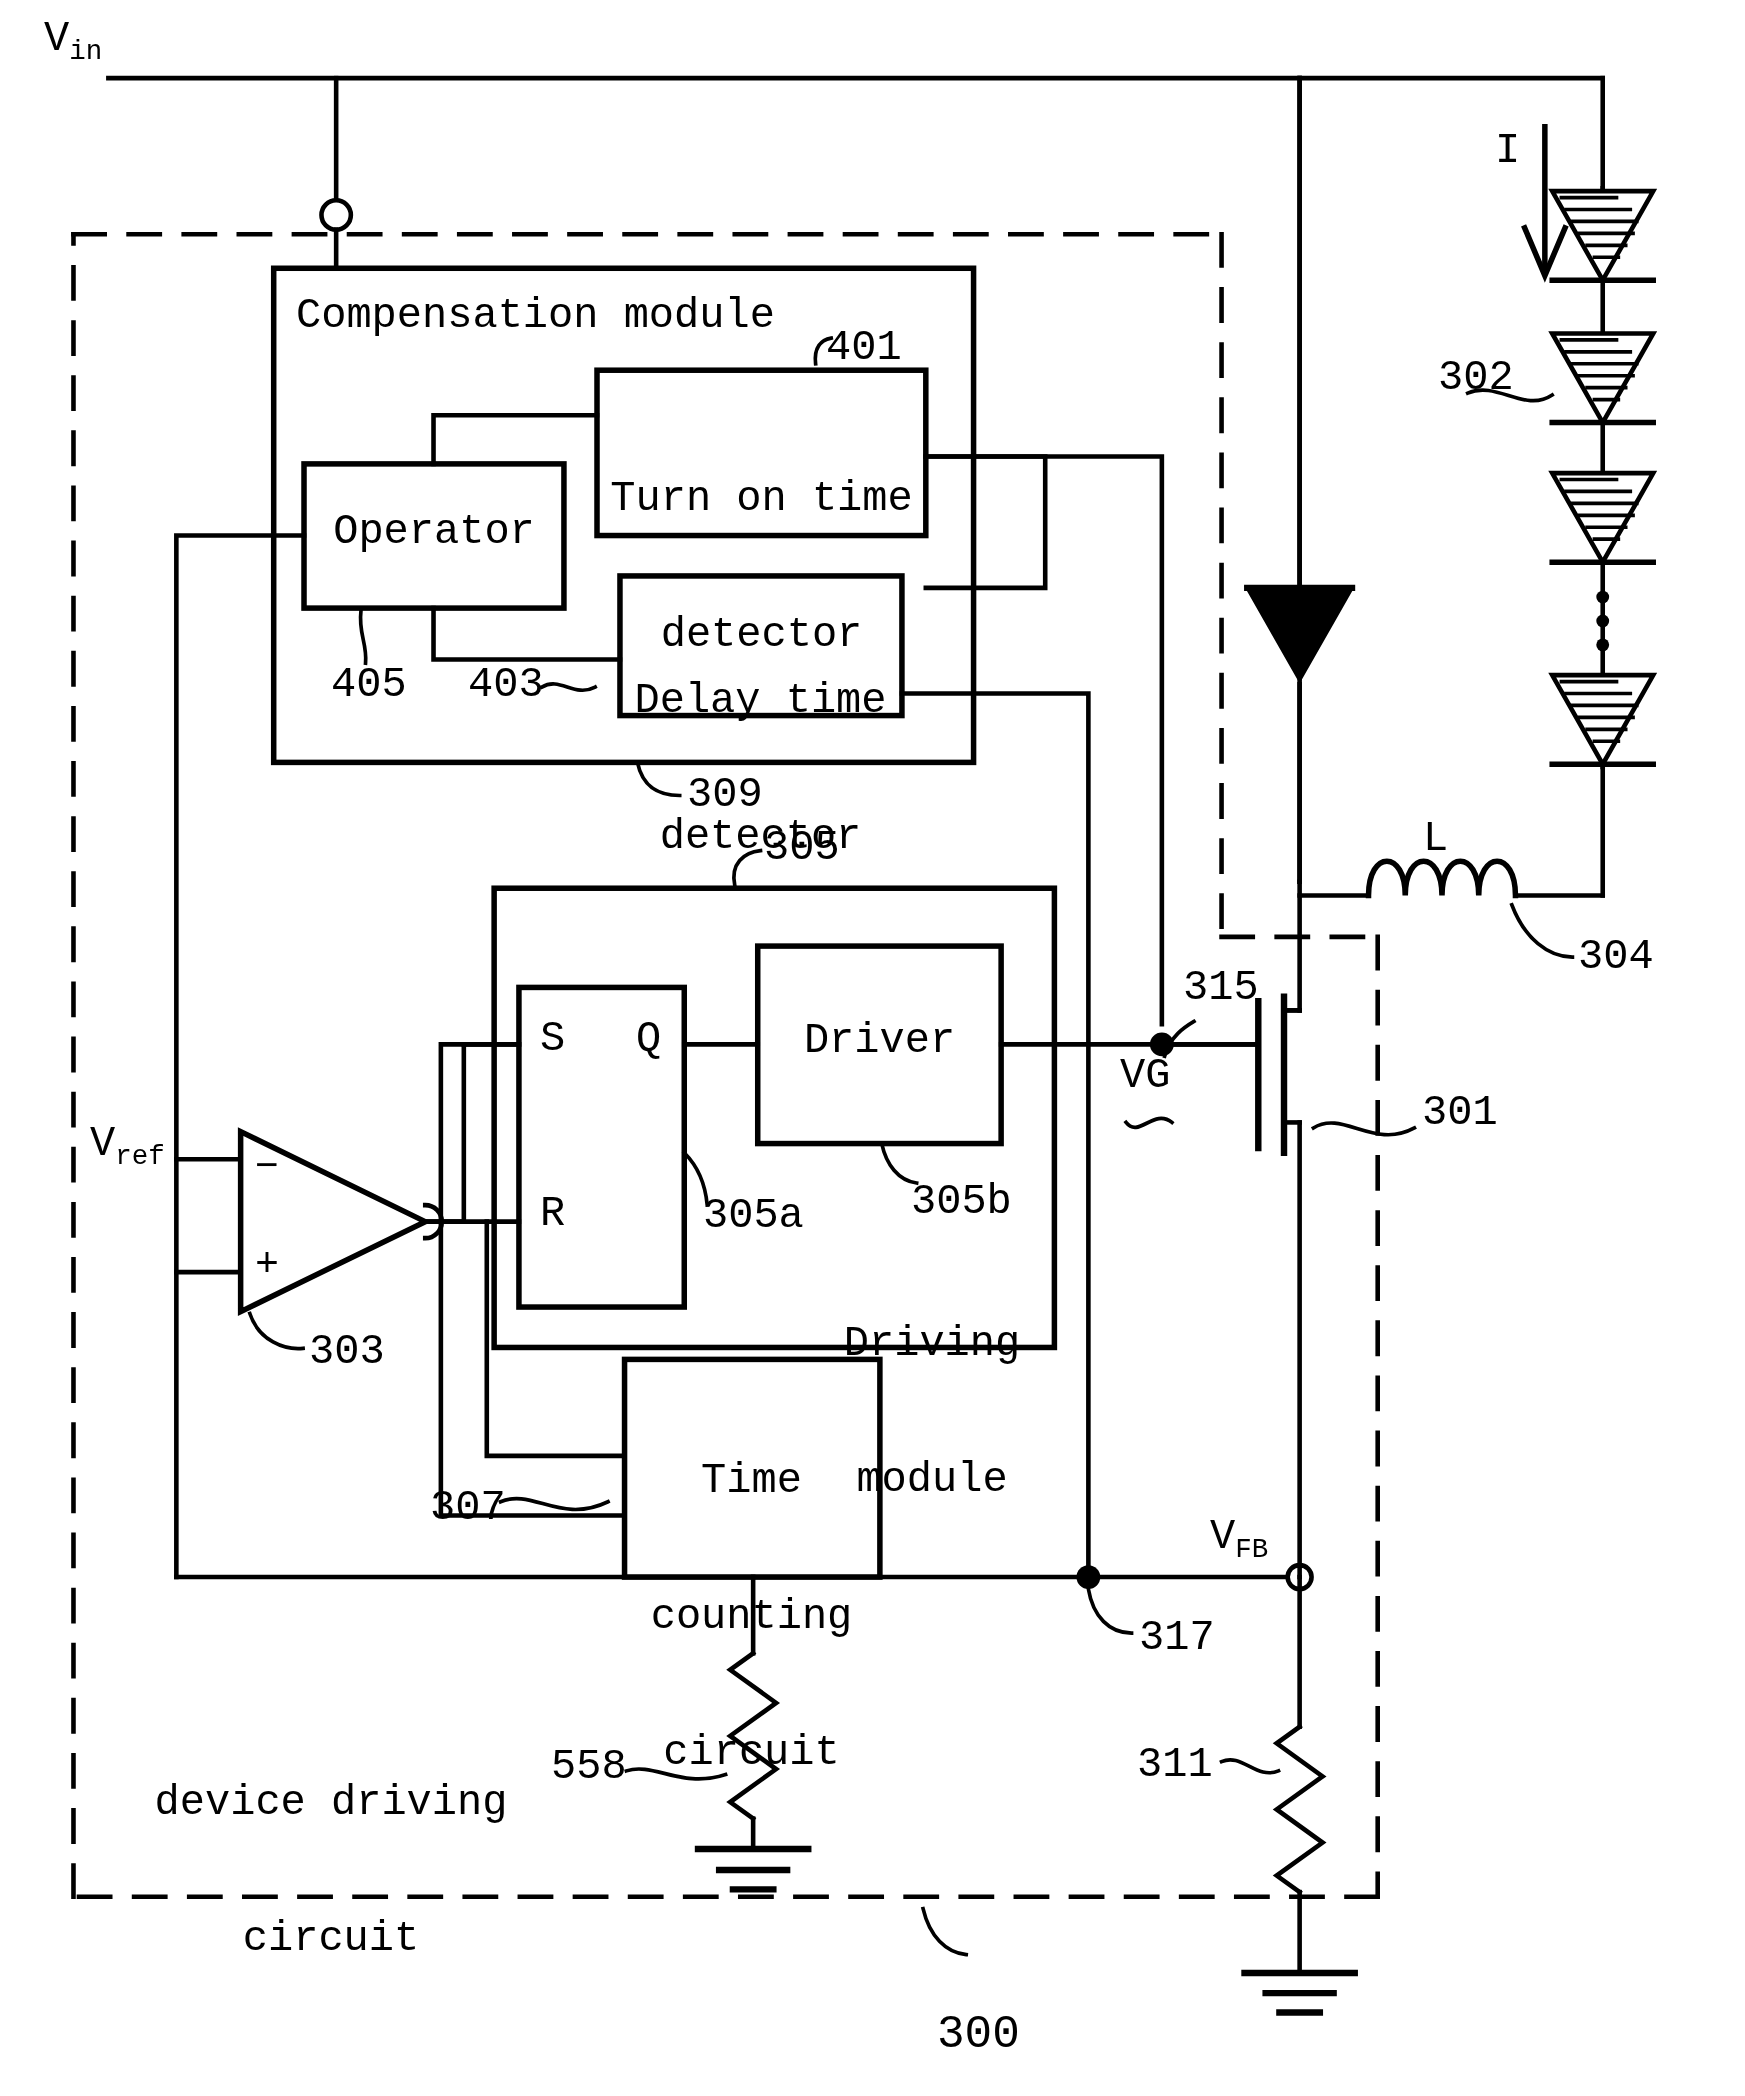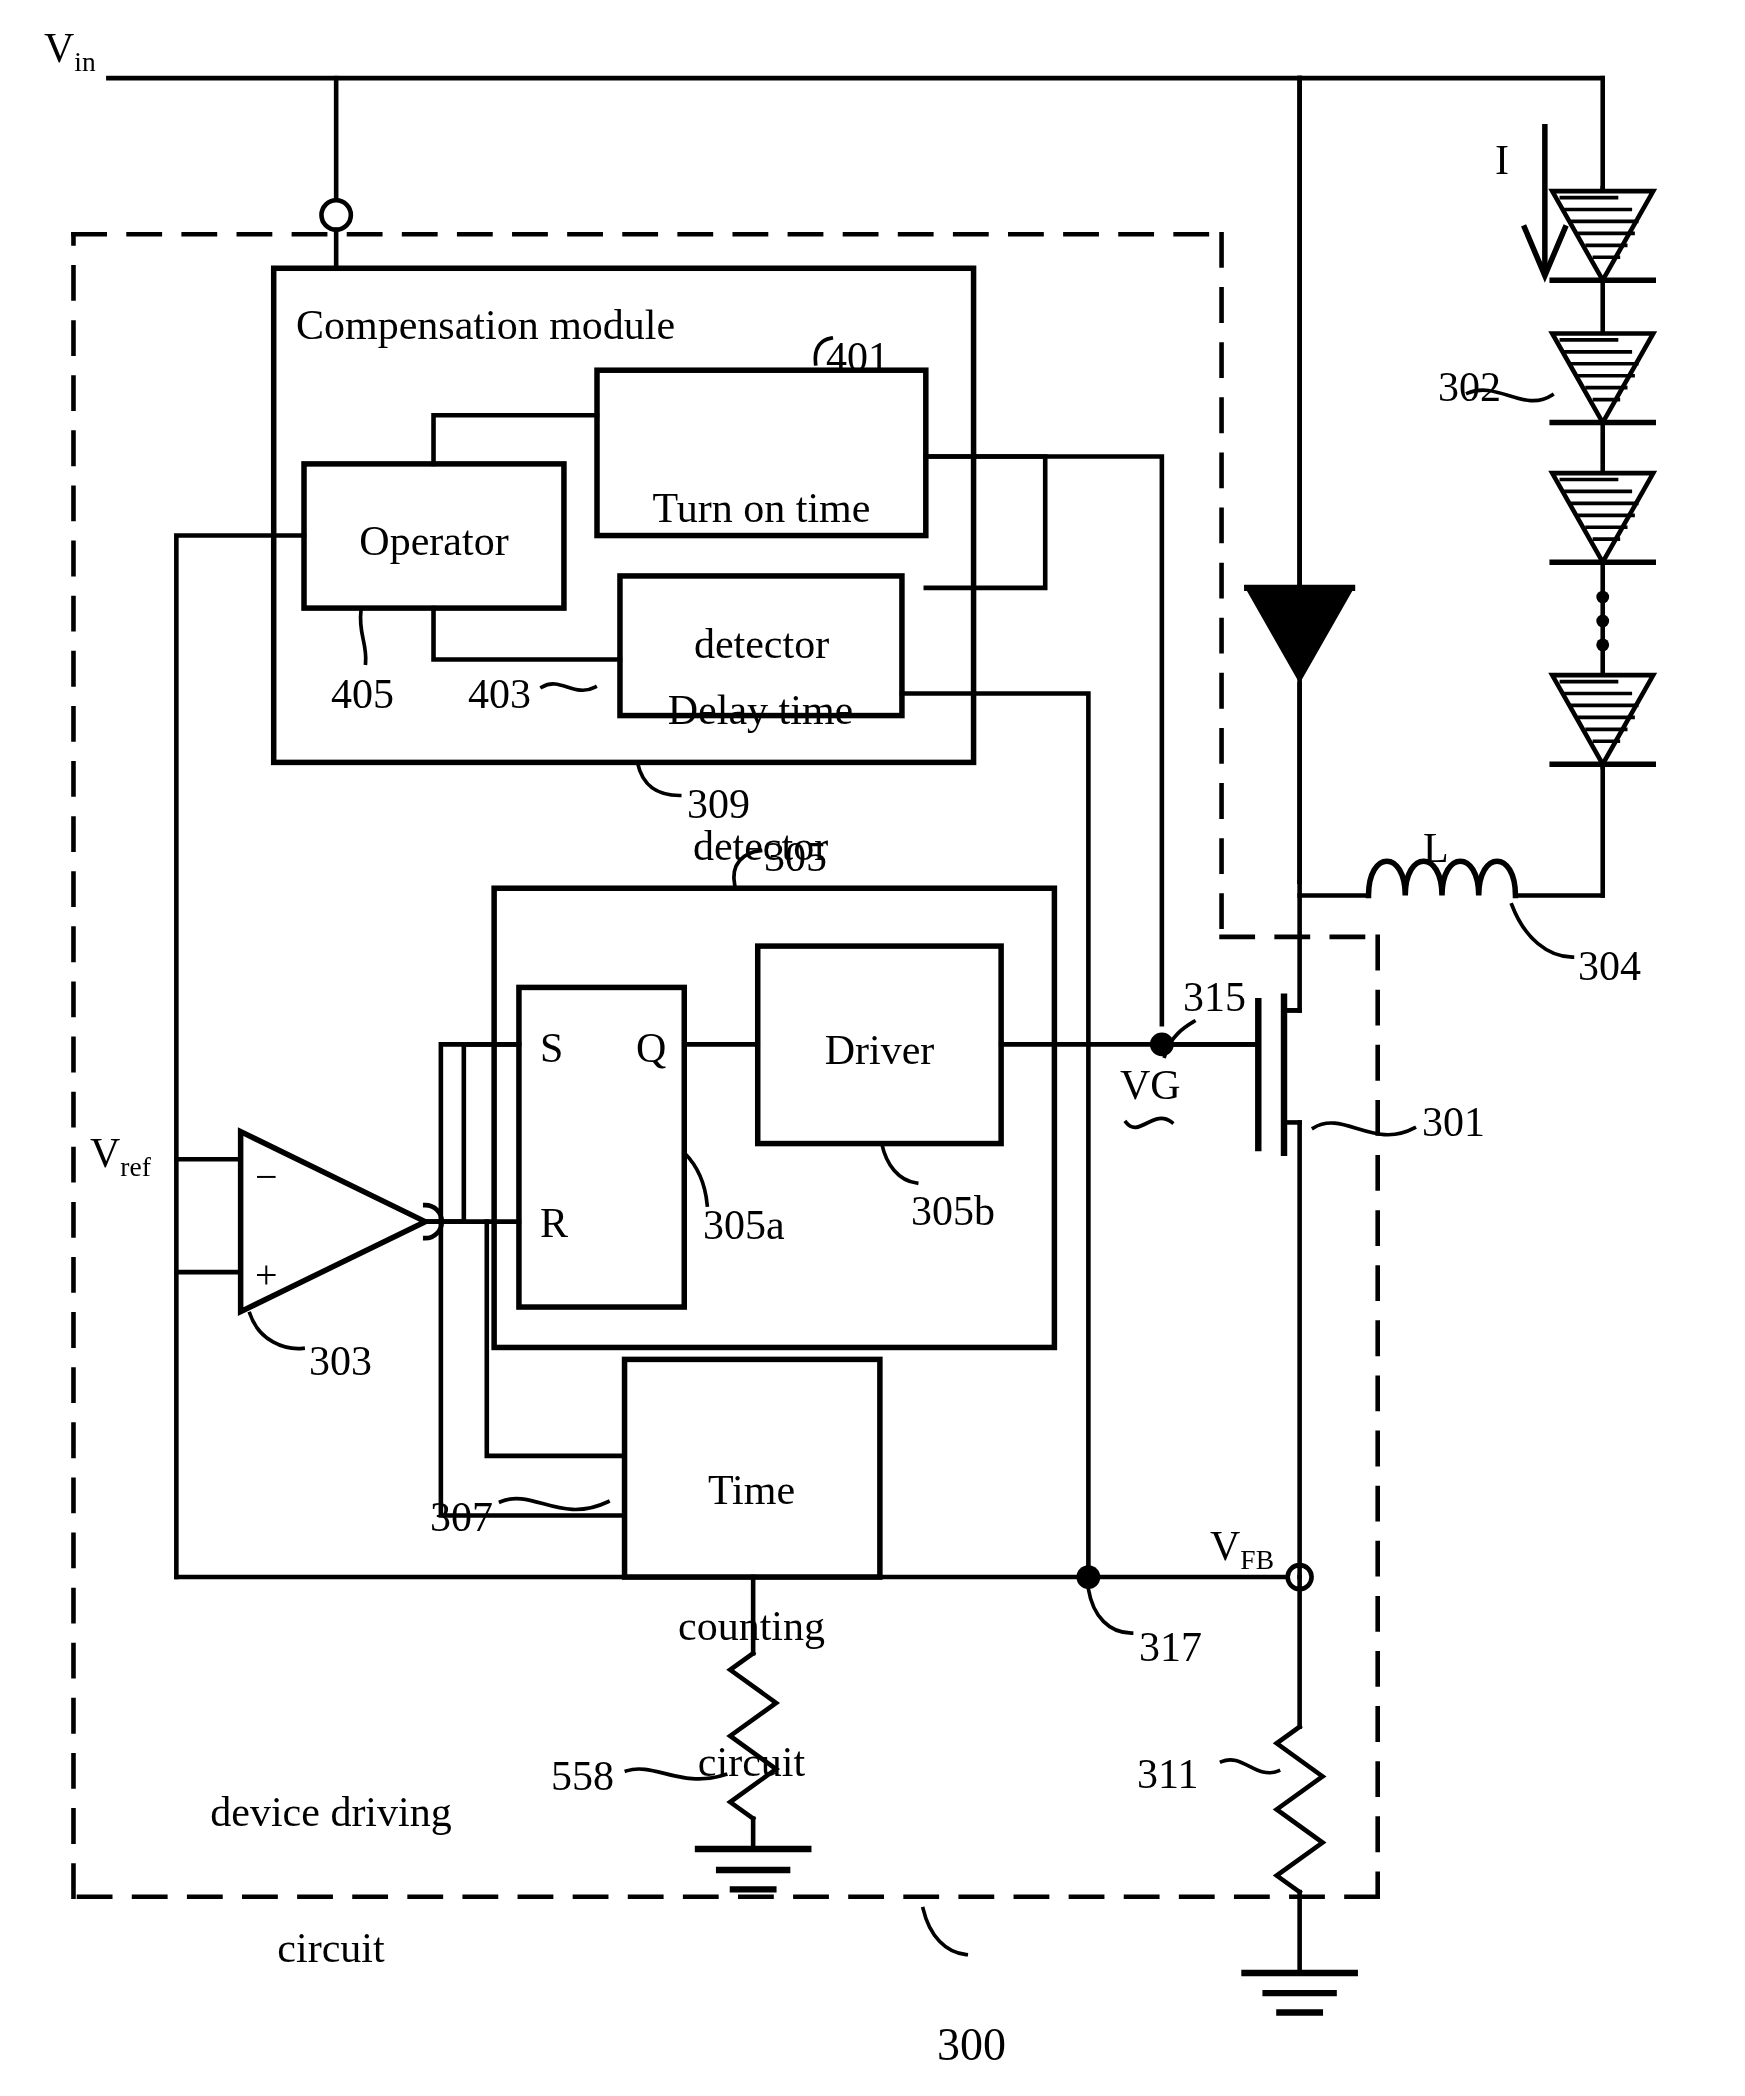--- a/index.html
+++ b/index.html
@@ -21,26 +21,25 @@
   }
   #figure-svg {
     position: absolute;
     top: 0;
     left: 0;
     width: 1746px;
     height: 2097px;
   }
   .lbl {
     position: absolute;
-    font-family: Liberation Serif, serif;
+    font-family: Liberation Mono, monospace;
     color: #000;
     white-space: pre;
     line-height: 1.08;
     user-select: none;
-    margin-top: 9px;
   }
   .ref { font-size: 42px; }
   .boxtext { font-size: 42px; text-align: center; }
   .modtitle { font-size: 42px; }
   .sig { font-size: 42px; }
   .sub { font-size: 27.5px; vertical-align: sub; }
   .pin { font-size: 42px; }
 </style>
 </head>
 <body>
@@ -253,20 +252,24 @@
   <div class="lbl pin" style="left:540px; top:1017px;">S</div>
   <div class="lbl pin" style="left:636px; top:1017px;">Q</div>
   <div class="lbl pin" style="left:540px; top:1192px;">R</div>
 
   <div class="lbl boxtext" style="left:758px; top:1019px; width:243px;">Driver</div>
 
   <div class="lbl ref" style="left:703px; top:1194px;">305a</div>
 
   <div class="lbl ref" style="left:911px; top:1180px;">305b</div>
 
+  <div class="lbl boxtext" style="left:817px; top:1231px; width:230px;">
+    <div>Driving</div>
+    <div>module</div>
+  </div>
 
   <div class="lbl sig" style="left:90px; top:1122px;"><span>V</span><span class="sub">ref</span></div>
 
   <div class="lbl" style="left:255px; top:1146px; font-size:40px;">−</div>
   <div class="lbl" style="left:255px; top:1244px; font-size:40px;">+</div>
 
   <div class="lbl ref" style="left:309px; top:1330px;">303</div>
 
   <div class="lbl boxtext" style="left:624px; top:1368px; width:255px;">
     <div>Time</div>

